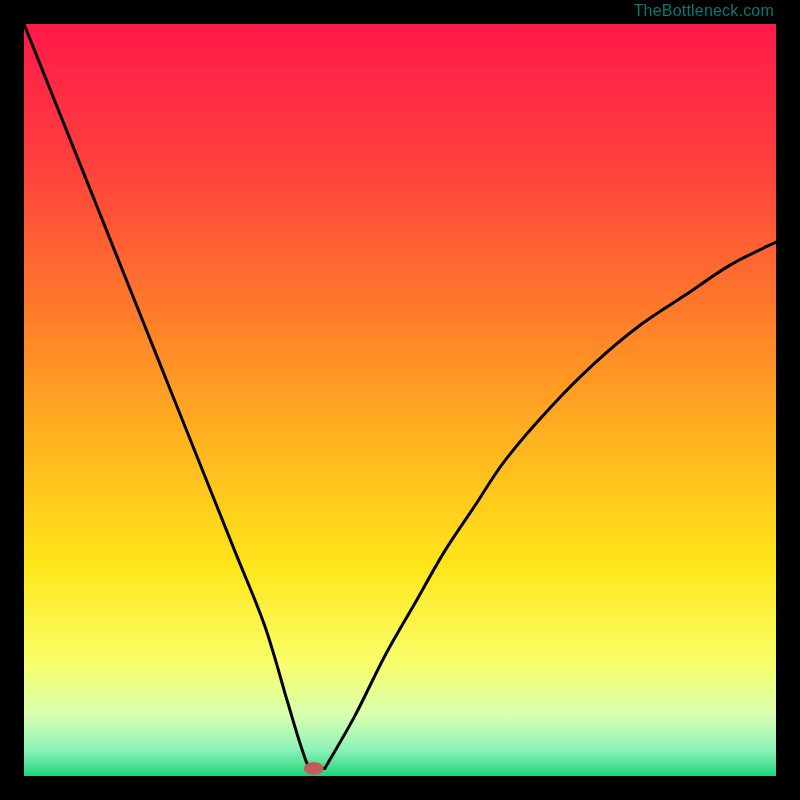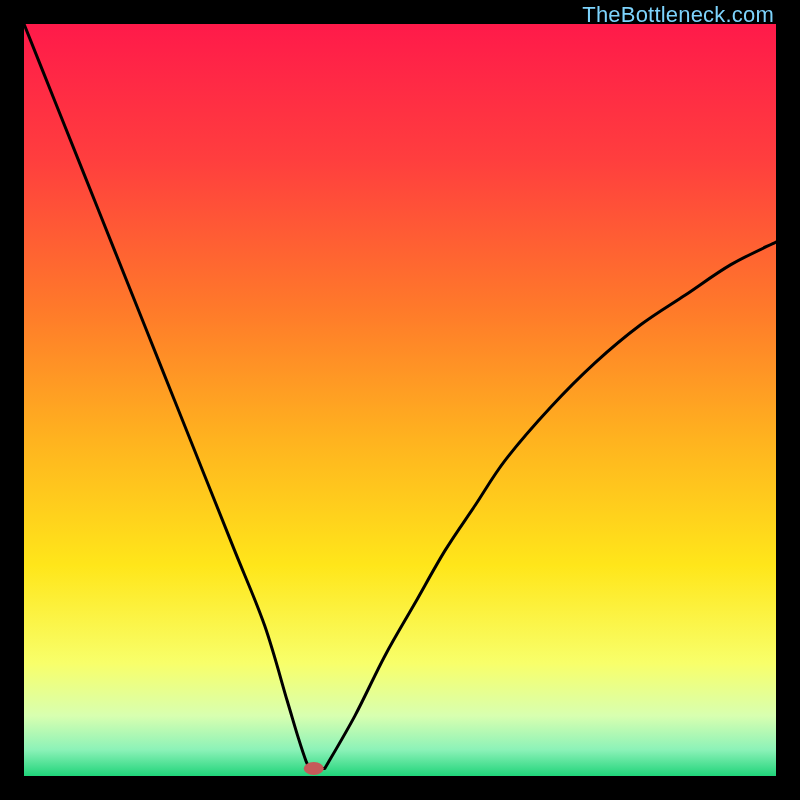--- a/index.html
+++ b/index.html
@@ -23,23 +23,23 @@
     position: absolute;
     left: 0;
     top: 0;
     width: 752px;
     height: 752px;
   }
   .watermark {
     position: absolute;
     top: 2px;
     right: 26px;
-    font-size: 22px;
+    font-size: 16px;
     font-weight: 500;
-    color: #7dd3fc;
+    color: #0f766e;
     letter-spacing: 0.2px;
     font-family: Arial, Helvetica, sans-serif;
   }
 </style>
 </head>
 <body>
 
 <div class="frame">
   <svg class="plot-area" viewBox="0 0 752 752" preserveAspectRatio="none">
     <defs>

